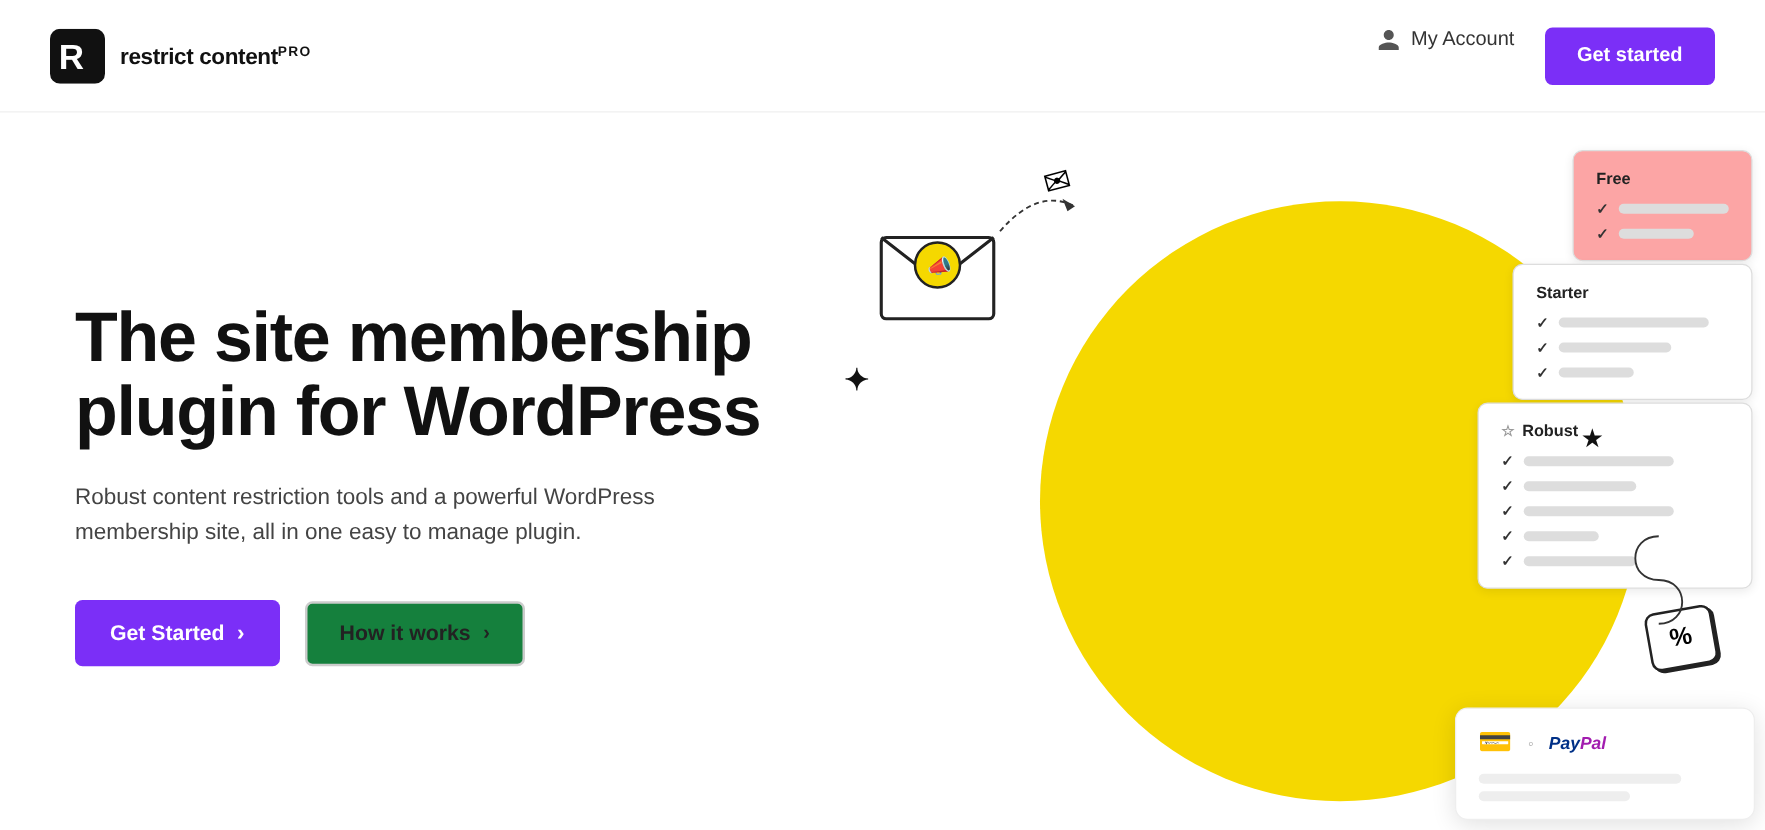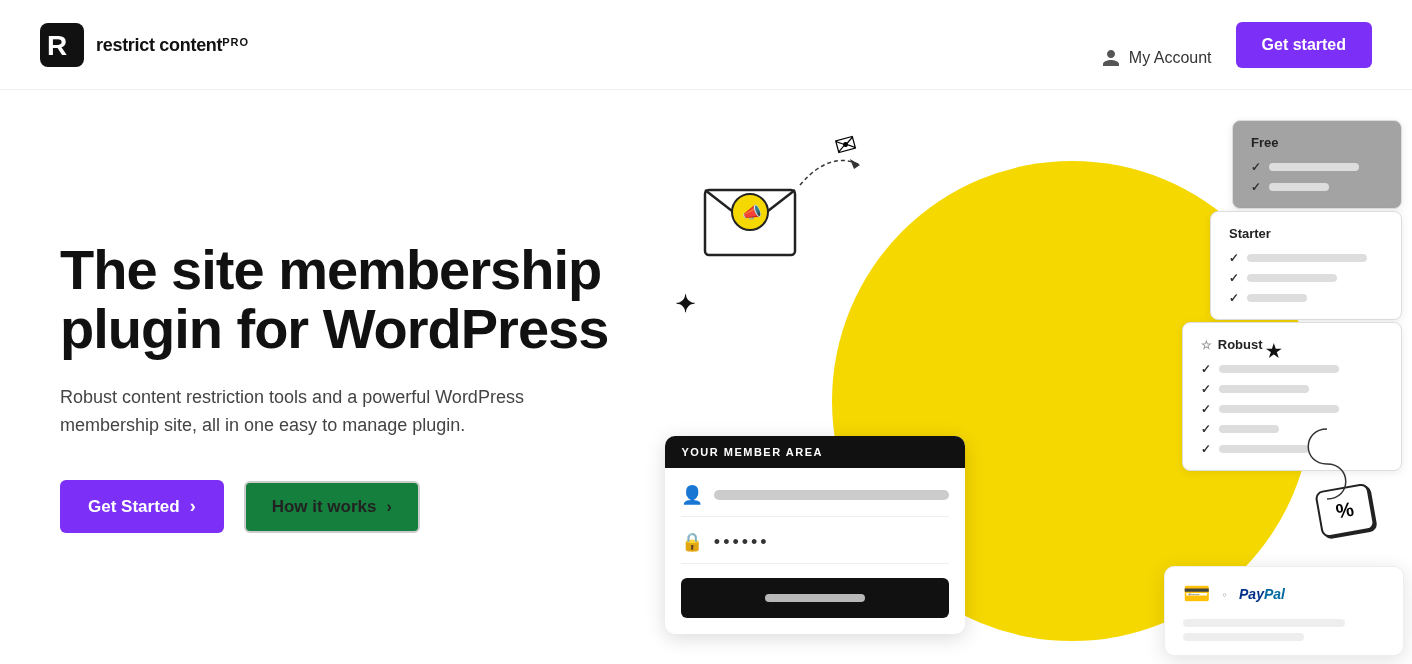--- a/index.html
+++ b/index.html
@@ -58,21 +58,21 @@
       color: #222;
       font-size: 16px;
       font-weight: 500;
     }
     .nav-links .has-arrow::after {
       content: ' ↓';
       font-size: 12px;
     }
     .nav-right {
       display: flex;
-      align-items: flex-end;
+      align-items: flex-start;
       gap: 24px;
     }
     .my-account {
       display: flex;
       align-items: center;
       gap: 8px;
       text-decoration: none;
       color: #333;
       font-size: 16px;
       font-weight: 500;
@@ -176,25 +176,25 @@
       width: 480px;
       height: 480px;
       background: #f5d800;
       border-radius: 50%;
       top: 50%;
       right: 100px;
       transform: translateY(-45%);
       z-index: 0;
     }
     .card-free {
-      background: #a3a3a3;
+      background: #fca5a5;
       border: 1.5px solid #ddd;
       border-radius: 8px;
       padding: 14px 18px;
-      width: 170px;
+      width: 144px;
       box-shadow: 0 2px 8px rgba(0,0,0,0.08);
       margin-bottom: -8px;
     }
     .card-starter {
       background: #fff;
       border: 1.5px solid #ddd;
       border-radius: 8px;
       padding: 14px 18px;
       width: 192px;
       box-shadow: 0 2px 8px rgba(0,0,0,0.08);
@@ -339,21 +339,21 @@
       font-size: 22px;
       color: #333;
     }
     .paypal-text {
       font-size: 14px;
       font-weight: 700;
       color: #003087;
       font-style: italic;
     }
     .paypal-text span {
-      color: #0369a1;
+      color: #a21caf;
     }
     .payment-lines {
       display: flex;
       flex-direction: column;
       gap: 6px;
     }
     .pay-line {
       height: 8px;
       background: #eee;
       border-radius: 4px;
@@ -508,36 +508,20 @@
               <div class="line-placeholder short"></div>
             </div>
           <div class="card-row">
               <span class="check">✓</span>
               <div class="line-placeholder medium"></div>
             </div>
         </div>
       </div>
     </div>
 
-    <div class="member-area-card" style="bottom: 30px; left: 30px; z-index:3;">
-      <div class="member-area-header">YOUR MEMBER AREA</div>
-      <div class="member-area-body">
-        <div class="member-field">
-          <span class="field-icon">👤</span>
-          <div class="field-value" style="width: 60%; height: 10px; background: #ccc; border-radius:5px;"></div>
-        </div>
-        <div class="member-field">
-          <span class="field-icon">🔒</span>
-          <span class="field-value dots">••••••</span>
-        </div>
-        <div class="member-btn">
-          <div class="member-btn-line"></div>
-        </div>
-      </div>
-    </div>
 
     <div class="payment-card" style="bottom: 8px; right: 8px;">
       <div class="payment-top">
         <div class="credit-card-icon">
           <span>💳</span>
         </div>
         <span style="font-size:13px; color:#aaa;">◦</span>
         <div class="paypal-text">
           Pay<span>Pal</span>
         </div>

